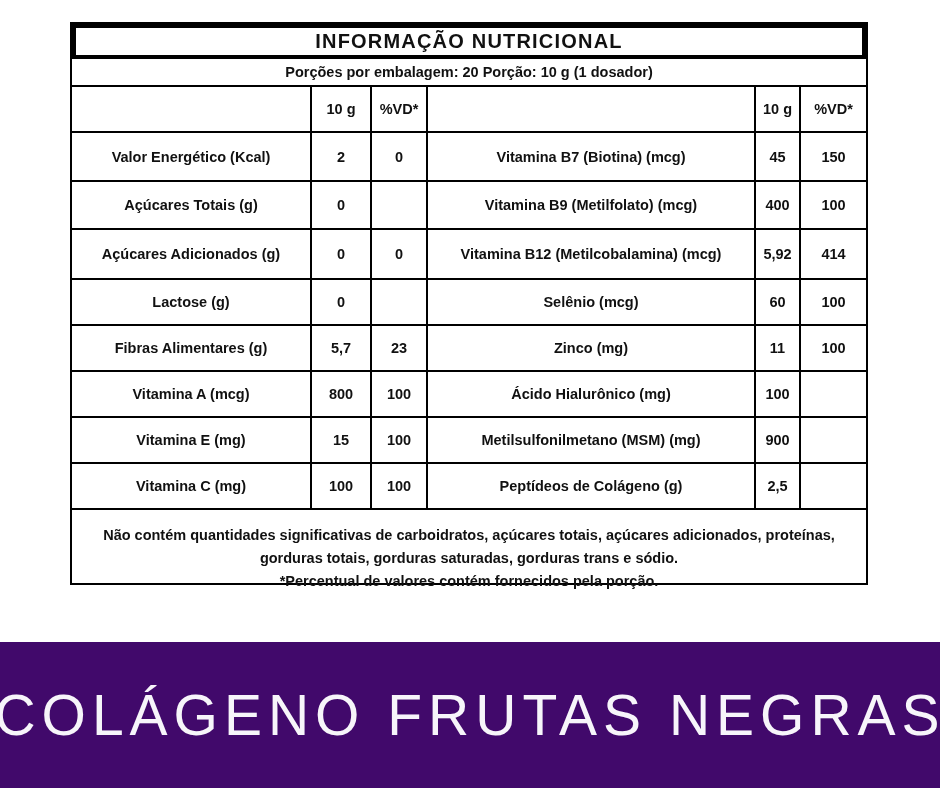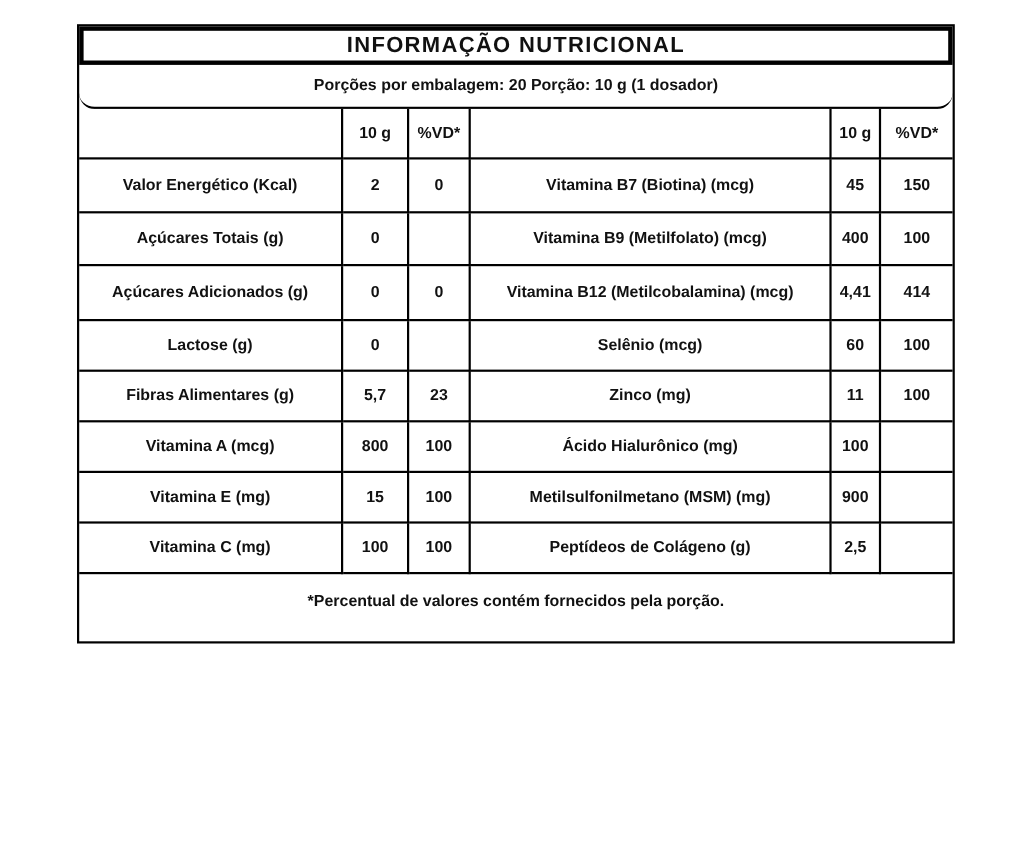--- a/index.html
+++ b/index.html
@@ -38,27 +38,26 @@
     height: 35px;
     display: flex;
     align-items: center;
     justify-content: center;
     font-weight: bold;
     font-size: 20px;
     letter-spacing: 1.2px;
   }
   .servings-row {
     border-bottom: 2px solid var(--border);
-    height: 40px;
+    height: 28px;
     display: flex;
     align-items: center;
     justify-content: center;
     font-weight: bold;
     font-size: 14.5px;
-    border-radius: 14px;
   }
   table.nutri-table {
     width: 100%;
     border-collapse: collapse;
     table-layout: fixed;
   }
   table.nutri-table th,
   table.nutri-table td {
     border: 2px solid var(--border);
     font-weight: bold;
@@ -145,21 +144,21 @@
             <td></td>
             <td>Vitamina B9 (Metilfolato) (mcg)</td>
             <td>400</td>
             <td>100</td>
           </tr>
           <tr style="height: 50px;">
             <td>Açúcares Adicionados (g)</td>
             <td>0</td>
             <td>0</td>
             <td>Vitamina B12 (Metilcobalamina) (mcg)</td>
-            <td>4,41</td>
+            <td>5,92</td>
             <td>414</td>
           </tr>
           <tr style="height: 24px;">
             <td>Lactose (g)</td>
             <td>0</td>
             <td></td>
             <td>Selênio (mcg)</td>
             <td>60</td>
             <td>100</td>
           </tr>
@@ -192,19 +191,23 @@
             <td>100</td>
             <td>100</td>
             <td>Peptídeos de Colágeno (g)</td>
             <td>2,5</td>
             <td></td>
           </tr>
         </tbody>
     </table>
 
     <div class="footer-note">
+      <p>Não contém quantidades significativas de carboidratos, açúcares totais, açúcares adicionados, proteínas, gorduras totais, gorduras saturadas, gorduras trans e sódio.</p>
       <p>*Percentual de valores contém fornecidos pela porção.</p>
     </div>
 
   </div>
 
+  <div class="banner">
+    <div class="banner-text">COLÁGENO FRUTAS NEGRAS</div>
+  </div>
 
 </div>
 
 </body></html>

